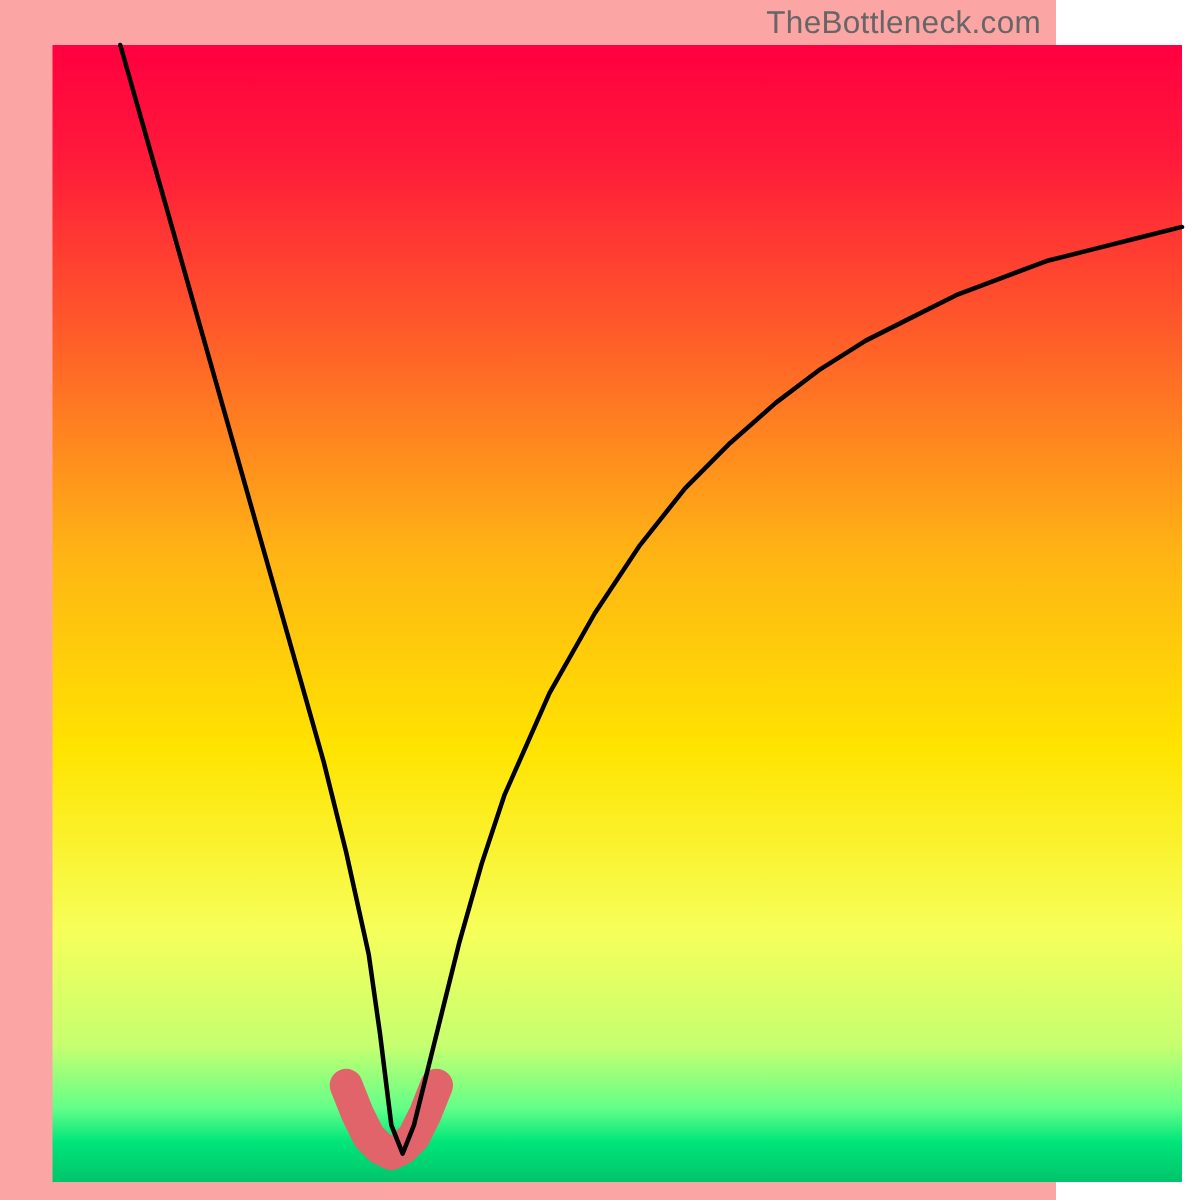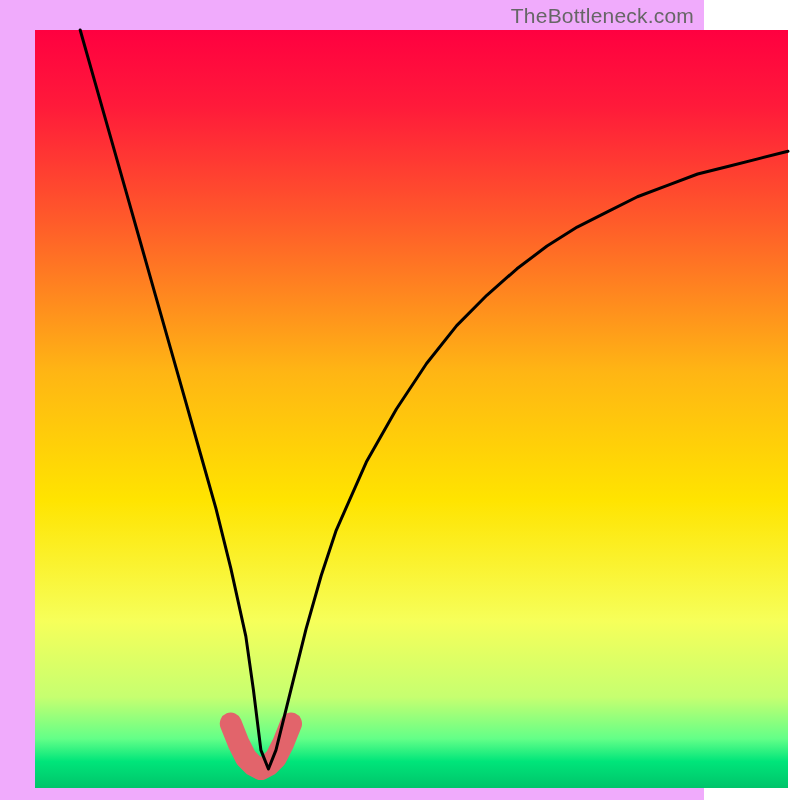--- a/index.html
+++ b/index.html
@@ -7,21 +7,21 @@
     padding: 0;
     width: 800px;
     height: 800px;
     overflow: hidden;
     font-family: Arial, Helvetica, sans-serif;
   }
   #chart-root {
     width: 704px;
     height: 800px;
     position: relative;
-    background: #f0abfc;
+    background: #fca5a5;
   }
   #chart-svg {
     display: block;
   }
   .watermark {
     position: absolute;
     top: 4px;
     right: 10px;
     color: #666;
     font-size: 21px;

